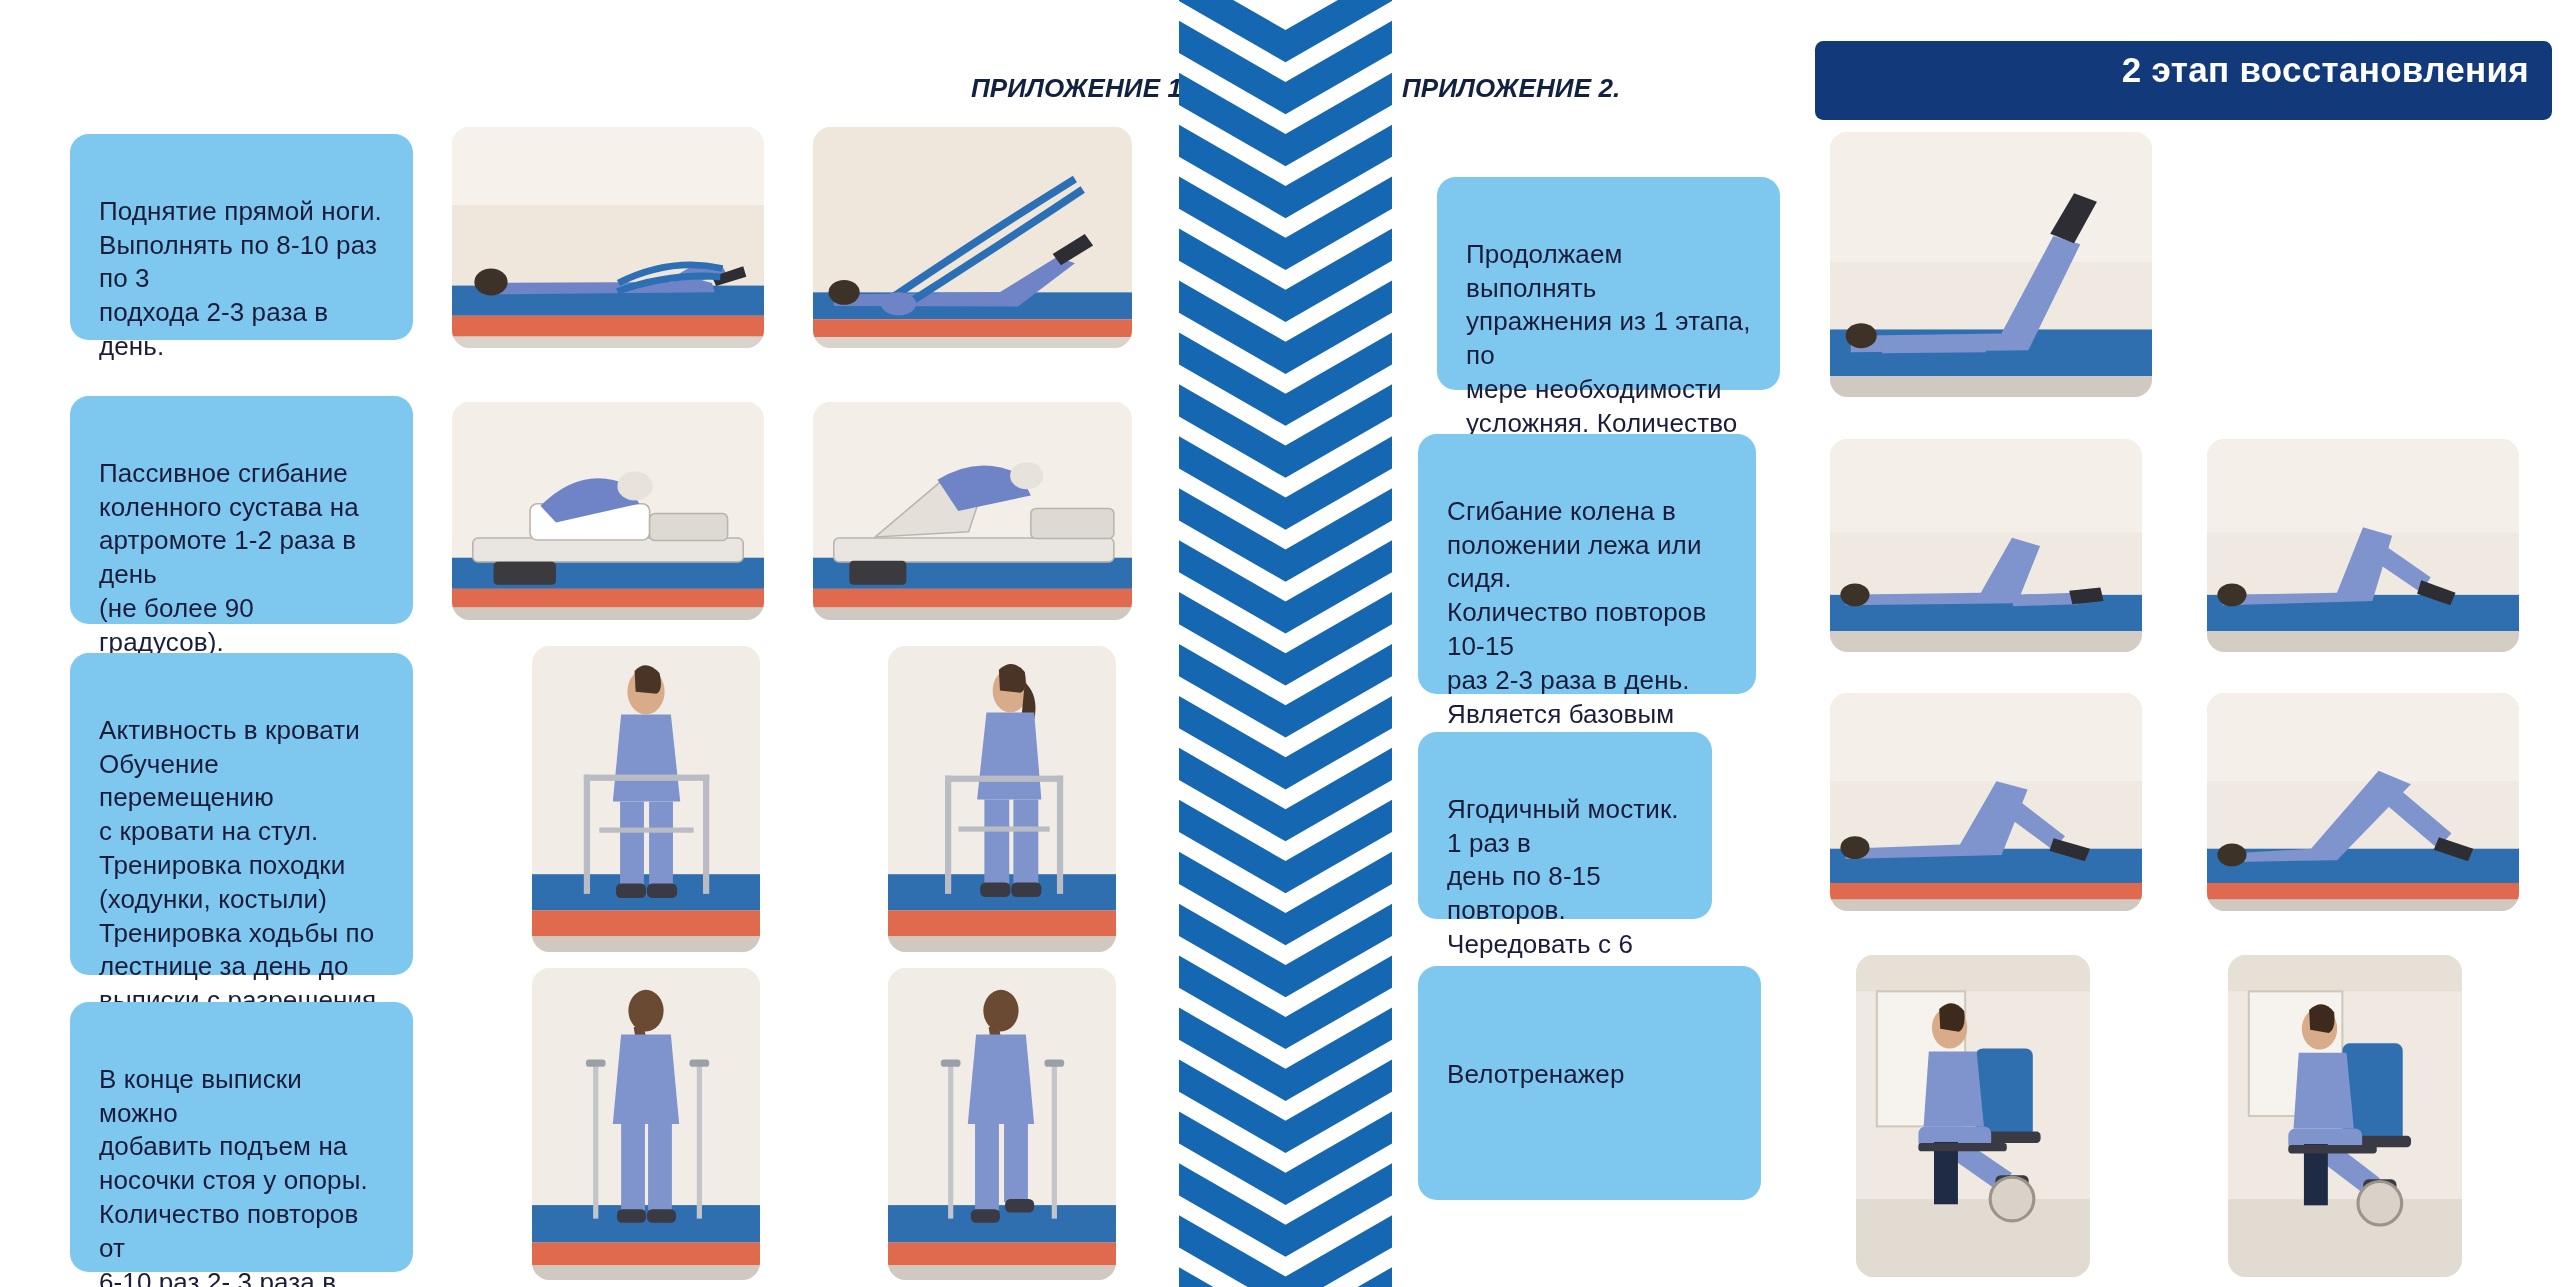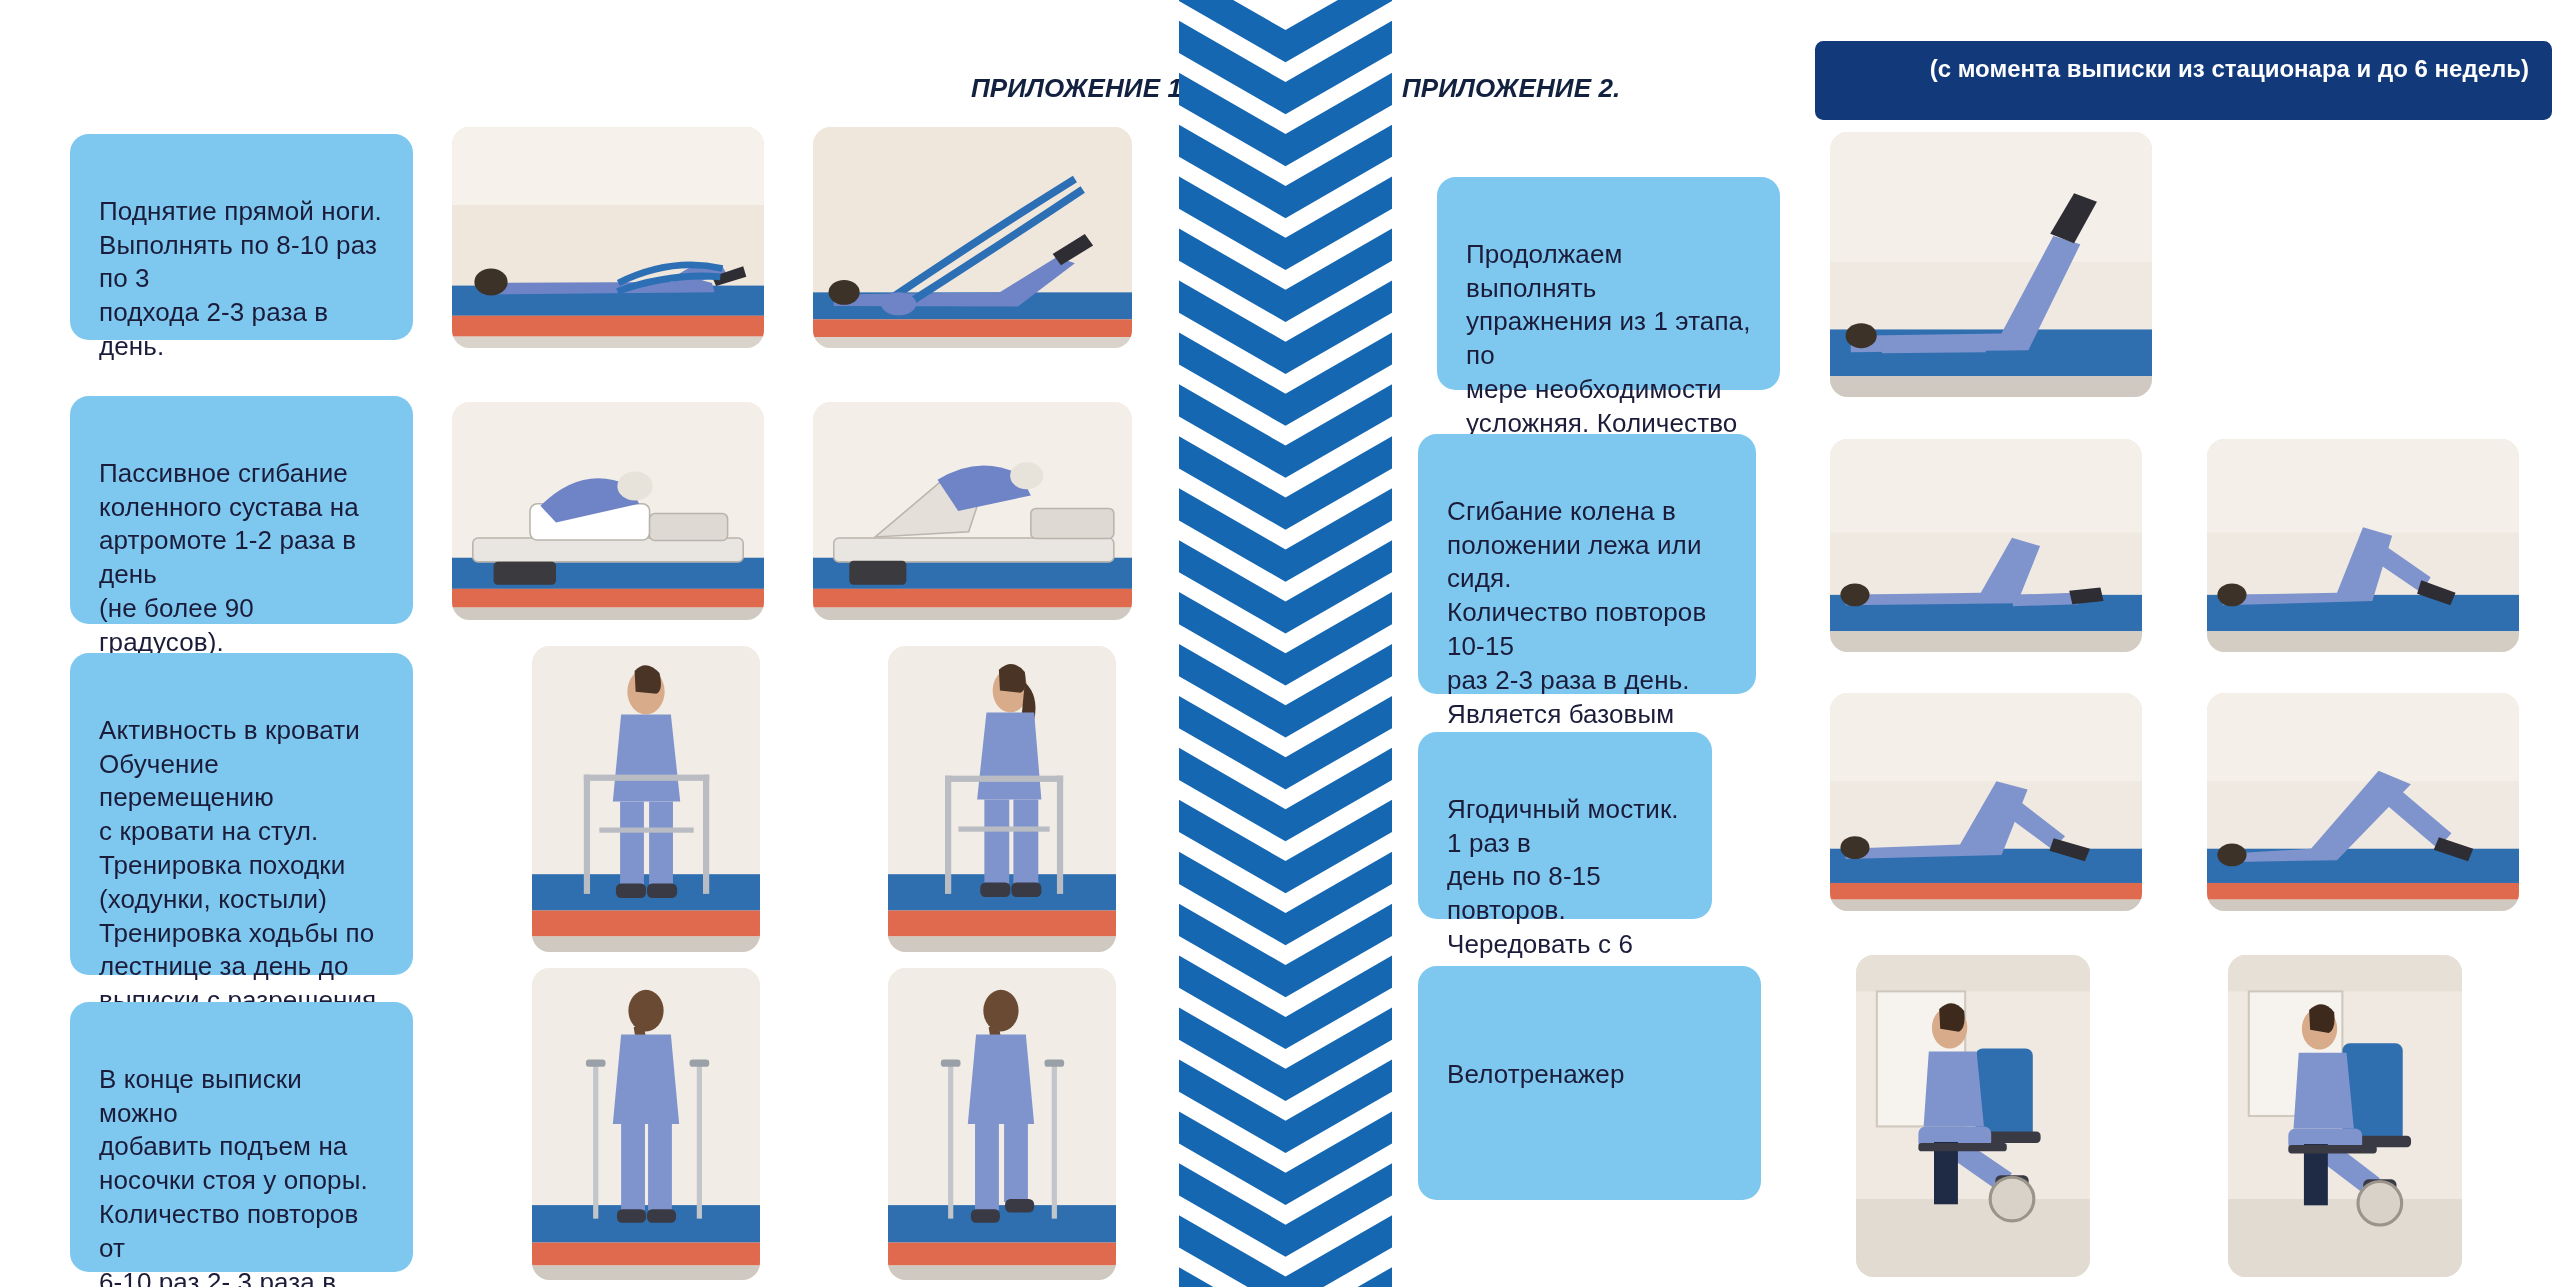--- a/index.html
+++ b/index.html
@@ -86,21 +86,21 @@
 </style>
 </head>
 <body>
 
 <div class="leftstrip"></div>
 
 <div class="applabel" style="left:971px; top:73px;">ПРИЛОЖЕНИЕ 1.</div>
 <div class="applabel" style="left:1402px; top:73px;">ПРИЛОЖЕНИЕ 2.</div>
 
 <div class="banner" style="left:1815px; top:41px; width:737px; height:79px;">
-  <div class="line2">(с момента выписки из стационара и до 6 недель)</div>
+  <div class="line1">2 этап восстановления</div>
 </div>
 
 <div class="chevrons" style="left:1179px; top:0px; width:213px; height:1288px;">
   <svg width="213" height="1288" viewBox="0 0 410 2480" preserveAspectRatio="none" aria-hidden="true">
     <defs>
       <g id="chev">
         <polygon points="0,0 205,118 410,0 410,62 205,180 0,62" fill="#1667b2"></polygon>
       </g>
     </defs>
     <g>

